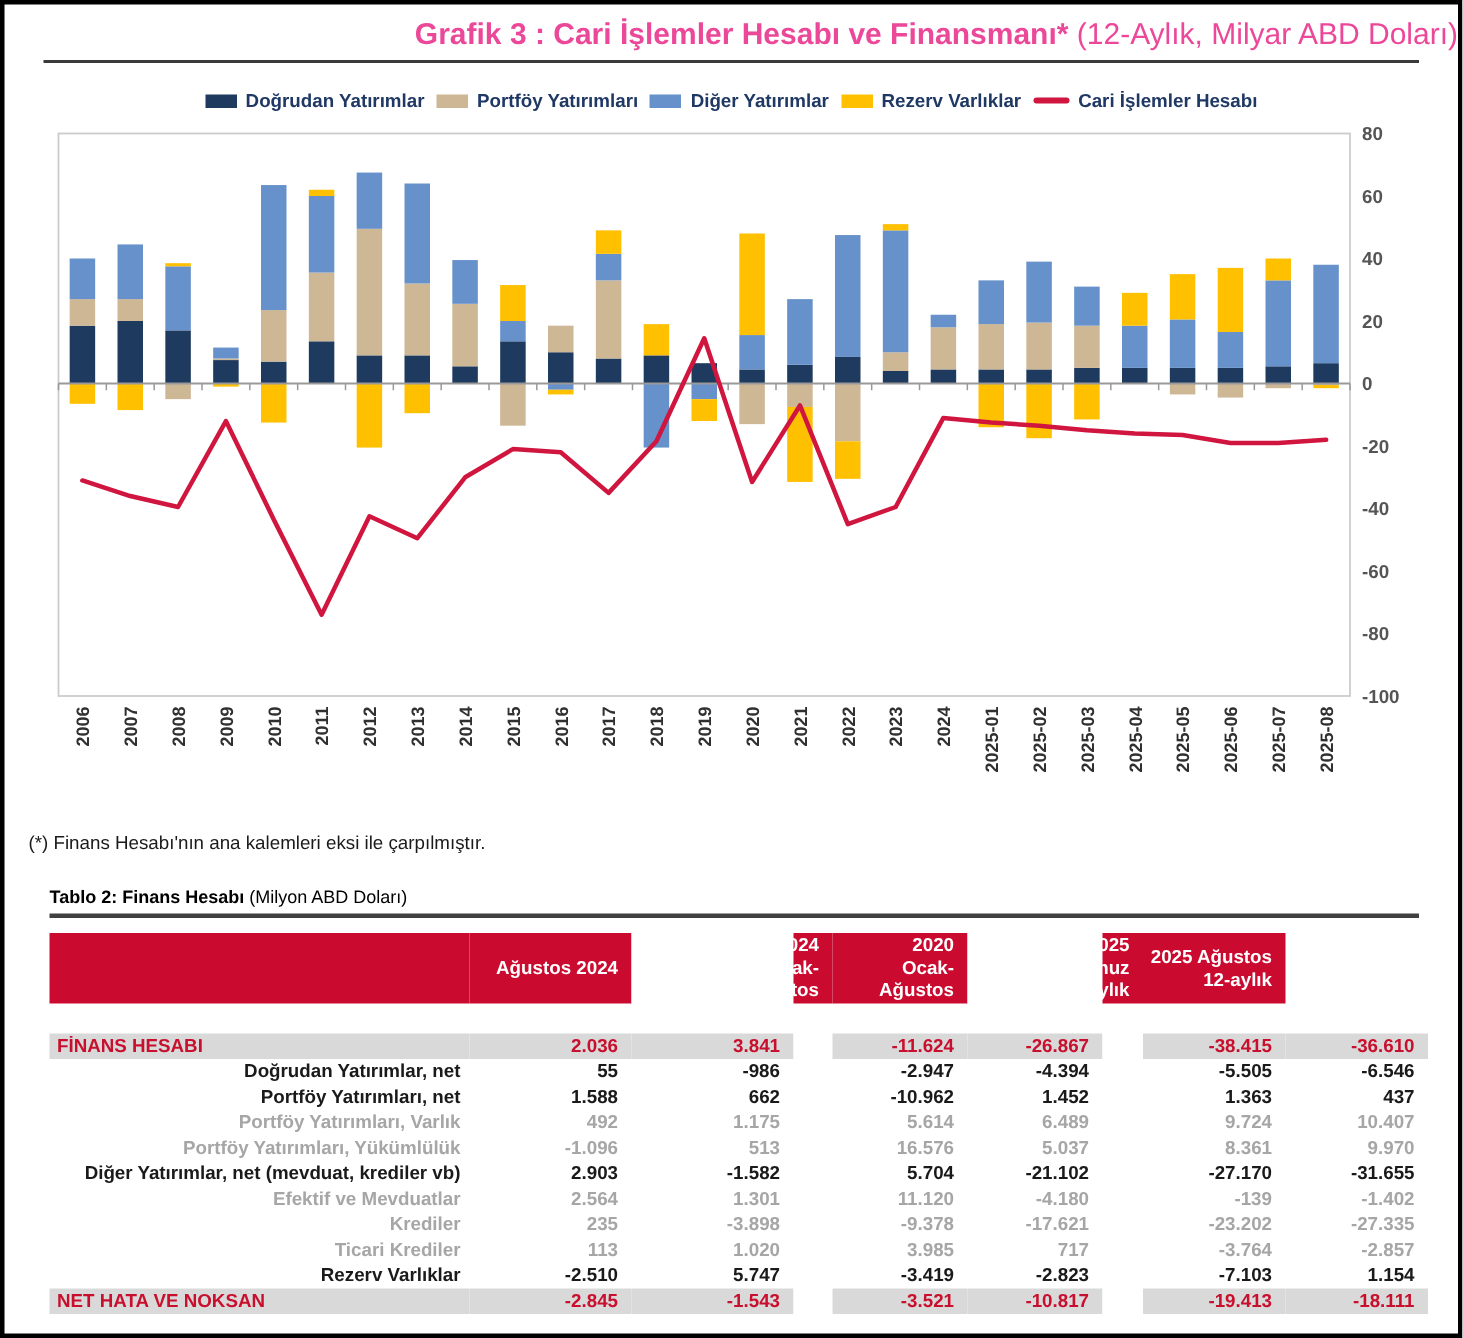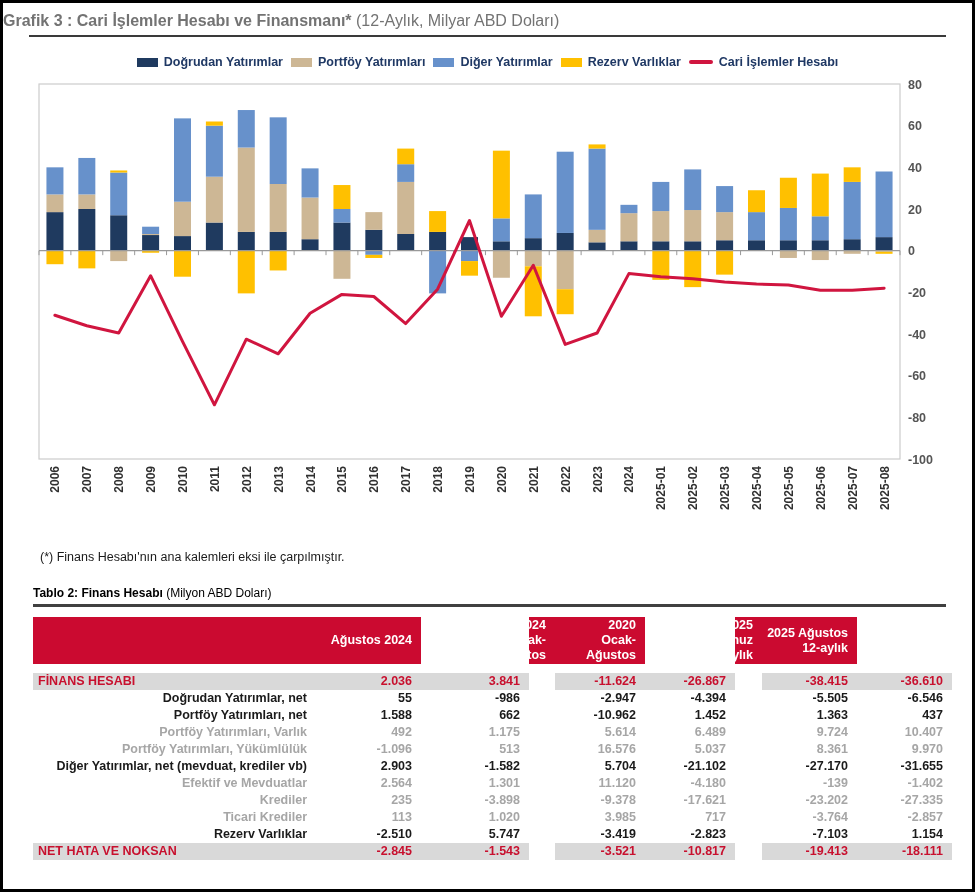--- a/index.html
+++ b/index.html
@@ -8,57 +8,57 @@
     width:975px;height:892px;
     box-sizing:border-box;
     border:3px solid #000;
     background:#fff;
     font-family:"Liberation Sans",sans-serif;
     overflow:hidden;
   }
   
   .chart-title{
     margin-top:9px;
-    text-align:left;
-    font-size:16px;
-    color:#737373;
+    text-align:right;
+    font-size:20px;
+    color:#ec4899;
     white-space:nowrap;
   }
   .chart-title .t-bold{font-weight:bold;}
   .chart-title .t-rest{font-weight:normal;}
   .title-rule{height:2px;background:#3a3a3a;margin:5px 26px 0 26px;}
   .legend{
     margin-top:15px;
     display:flex;justify-content:center;align-items:center;gap:8px;
     height:20px;
   }
   .legend .li{display:flex;align-items:center;gap:6px;}
   .legend .sw{width:21px;height:9px;display:inline-block;}
   .legend .swline{width:24px;height:3.4px;display:inline-block;border-radius:2px;}
   .legend .lt{font-size:12.5px;font-weight:bold;color:#1F3864;white-space:nowrap;}
   svg.chart{display:block;margin-top:4px;}
-  .footnote{margin:2px 0 0 37px;font-size:12.5px;color:#1a1a1a;}
+  .footnote{margin:2px 0 0 16px;font-size:12.5px;color:#1a1a1a;}
   
   .table-title{margin:22px 0 0 30px;font-size:12px;color:#000;white-space:nowrap;}
   .table-title .t-bold{font-weight:bold;}
   .table-rule{height:3px;background:#404040;margin:4px 26px 0 30px;}
   .tgrid{
     display:grid;
     grid-template-columns:280px 108px 108px 26px 90px 90px 27px 95px 95px;
     margin:10px 26px 0 30px;
   }
   .tgrid.thead{margin-top:10px;}
   .hcell{
     background:#CB0A30;color:#fff;font-weight:bold;font-size:12.5px;
     height:47px;display:flex;align-items:center;justify-content:flex-end;
     text-align:right;padding-right:9px;box-sizing:border-box;
     white-space:pre-line;line-height:15px;
   }
   .hgap{background:#fff;}
-  .tbody{margin-top:9px;}
+  .tbody{margin-top:20px;}
   .cell{
     height:17px;line-height:17px;font-size:12.5px;
     box-sizing:border-box;white-space:nowrap;overflow:visible;
   }
   .c-lab{text-align:right;padding-right:6px;}
   .c-val{text-align:right;padding-right:9px;}
   .c-gap{background:#fff;}
   .r-total .cell.fill{background:#D9D9D9;}
   .r-total .cell{color:#C8102E;font-weight:bold;}
   .r-total .c-lab{text-align:left;padding-left:5px;font-size:12.5px;}

